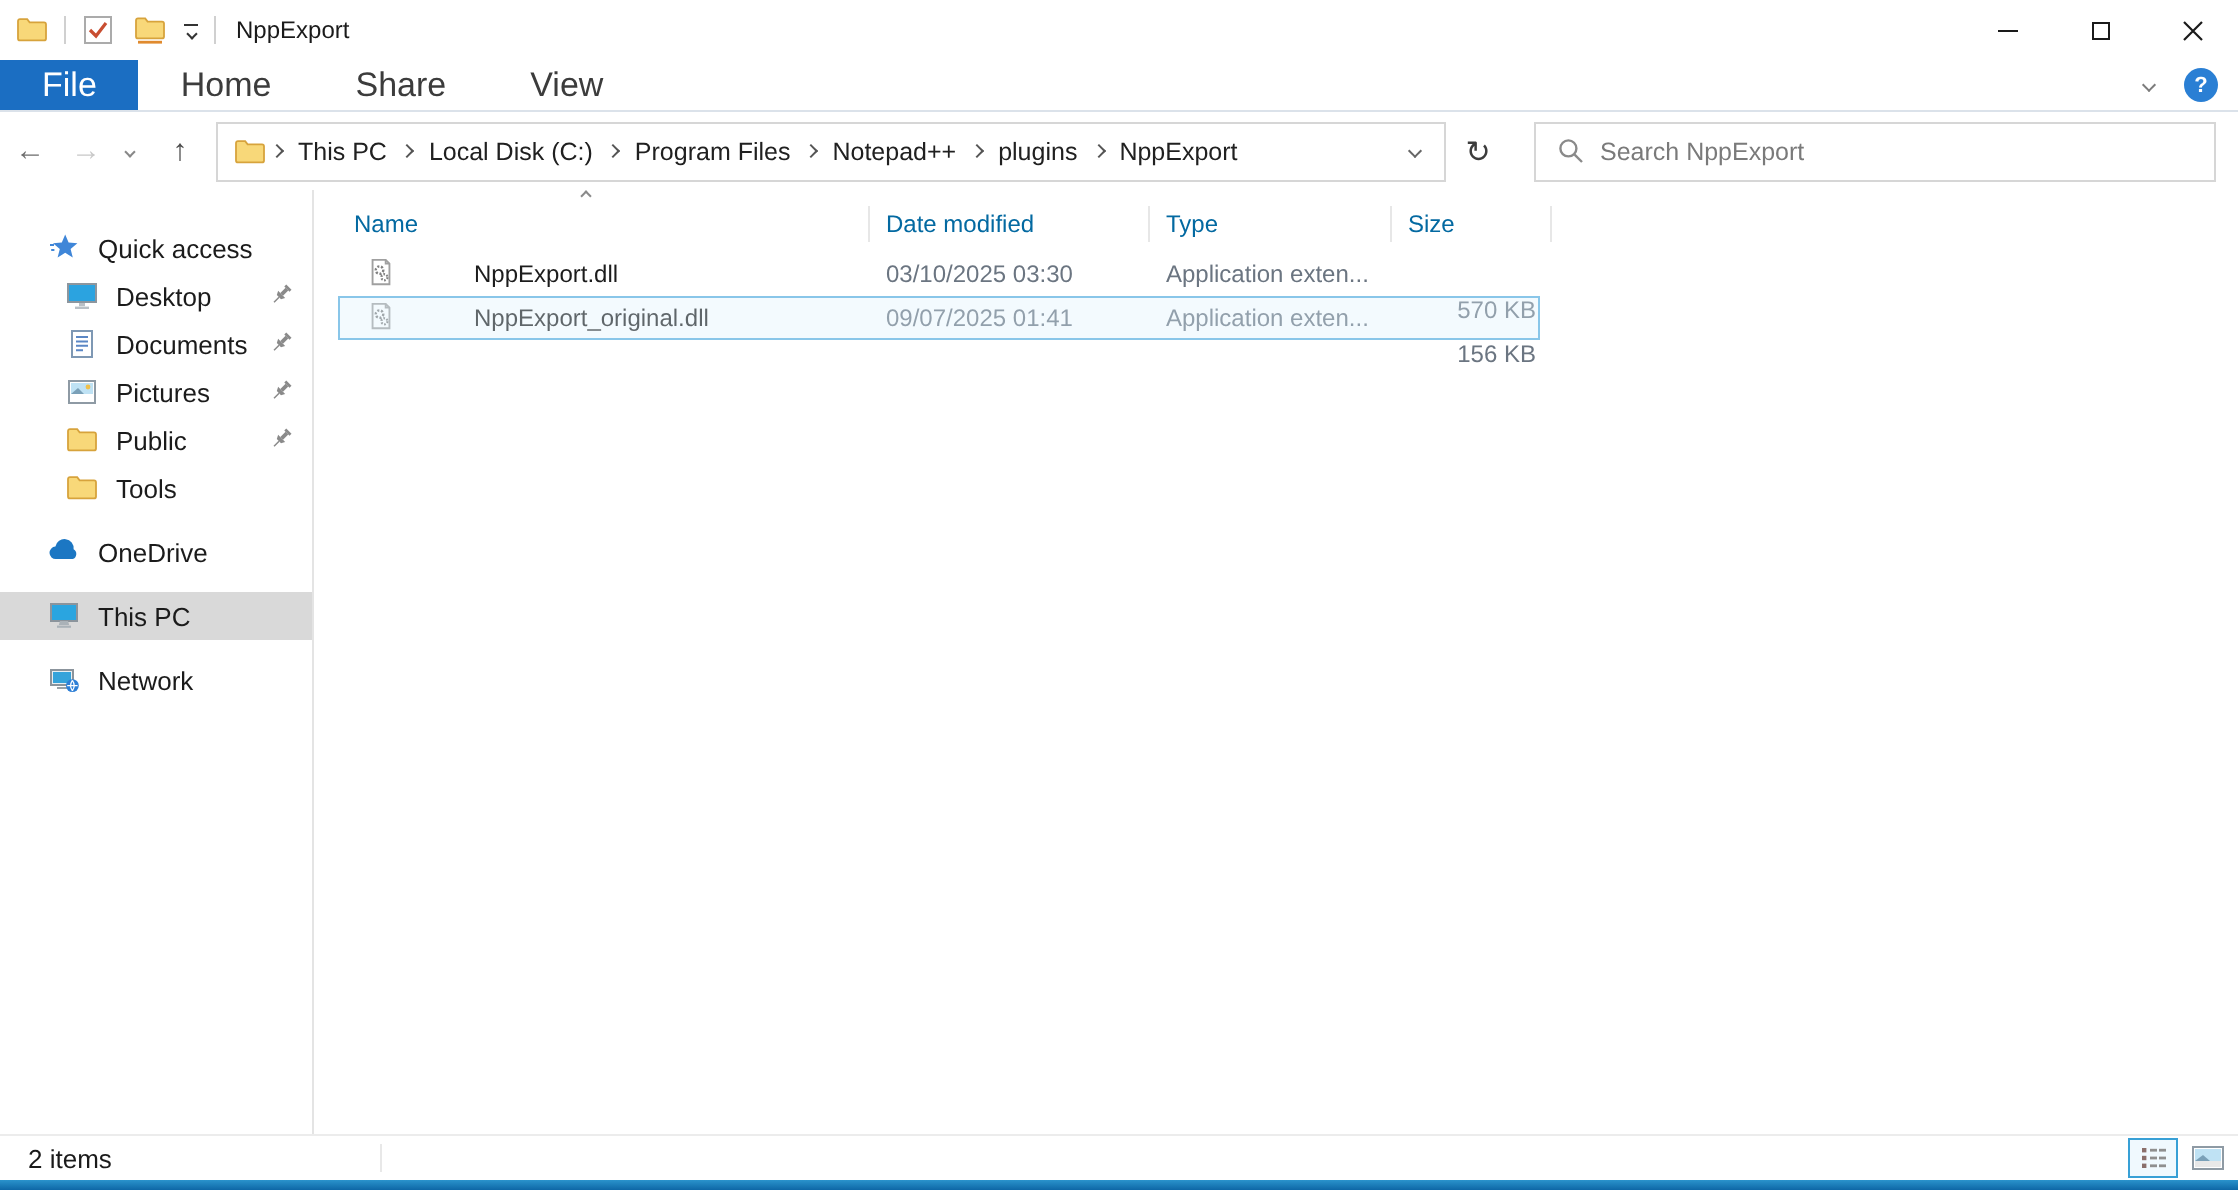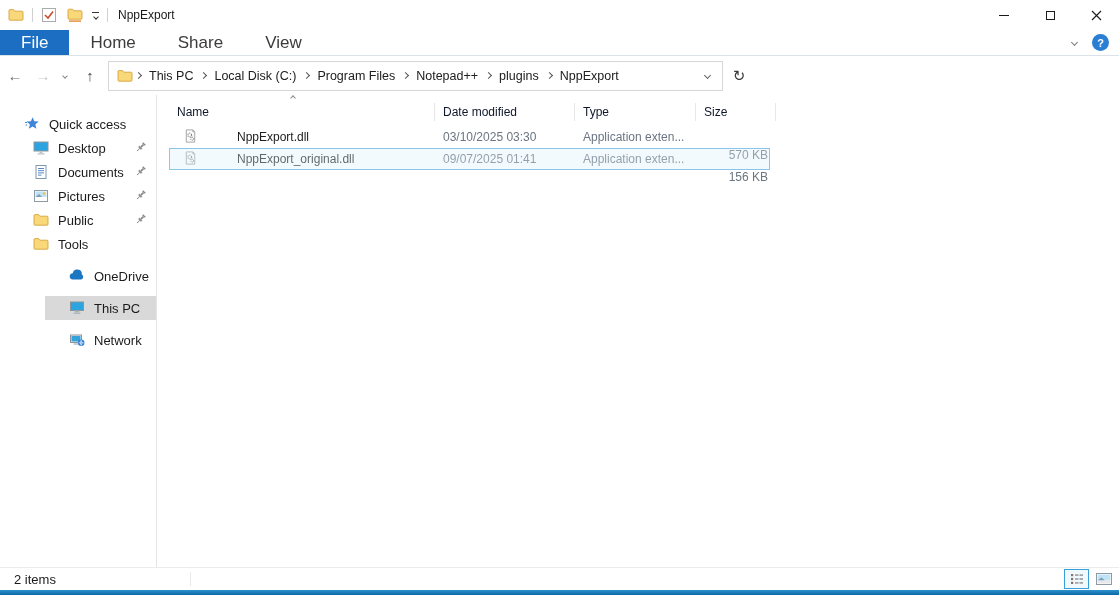--- a/index.html
+++ b/index.html
@@ -55,25 +55,25 @@
                     color:#1a1a1a; background:transparent; height:100%; }
   .searchbox input::placeholder{ color:#7a7a7a; }
   
   .main{ display:flex; height:472px; }
   .sidebar{ width:157px; border-right:1px solid #e4e4e4; padding-top:17px; flex-shrink:0; }
   .side-item{ height:24px; display:flex; align-items:center; position:relative; font-size:13px; color:#1b1b1b; }
   .side-item .icon16{ margin-right:9px; }
   .lvl0{ padding-left:24px; }
   .lvl1{ padding-left:33px; }
   .side-item.selected{ background:#d9d9d9; }
-  .side-item.group{ margin-top:8px;margin-left:45px; }
+  .side-item.group{ margin-top:8px; }
   .pin{ position:absolute; right:9px; top:5px; width:13px; height:13px; }
   
   .filepanel{ flex:1; position:relative; padding-top:5px; }
-  .fheader{ display:flex; align-items:center; height:24px; font-size:12px; color:#0f172a; position:relative; }
+  .fheader{ display:flex; align-items:center; height:24px; font-size:12px; color:#0369a1; position:relative; }
   .fh{ height:18px; line-height:18px; border-right:1px solid #e7e7e7; }
   .fh-name{ width:278px; padding-left:20px; }
   .fh-date{ width:140px; padding-left:8px; }
   .fh-type{ width:121px; padding-left:8px; }
   .fh-size{ width:80px;  padding-left:8px; }
   .sort-chev{ position:absolute; left:134px; top:1px; }
   .frows{ margin-top:2px; }
   .frow{ display:flex; align-items:center; height:22px; font-size:12px; position:relative; }
   .cell-name{ width:278px; padding-left:26px; display:flex; align-items:center; color:#1c1c1c;gap:32px; }
   .cell-name .fileicon{ margin-right:7px; flex-shrink:0; }
@@ -177,20 +177,27 @@
         <span class="crumb">plugins</span>
         <span class="bc-chev chev right"></span>
         <span class="crumb">NppExport</span>
       </div>
       <span class="addr-chev">
           <span class="chev down" style="border-color:#666;"></span>
         </span>
     </div>
     <span class="refresh-btn">↻</span>
 
+    <div class="searchbox">
+      <svg width="13" height="13" viewBox="0 0 13 13">
+          <circle cx="5.2" cy="5.2" r="4" fill="none" stroke="#8a8a8a" stroke-width="1.2"></circle>
+          <path d="M8.3 8.3L12 12" stroke="#8a8a8a" stroke-width="1.2"></path>
+        </svg>
+      <input type="text" placeholder="Search NppExport" style="">
+    </div>
   </div>
 
   <div class="main">
 
     <div class="sidebar">
 
       <div class="side-item lvl0">
         <span class="icon16">
           <svg width="16" height="16" viewBox="0 0 16 16">
               <path d="M8.6 1.2l1.7 4.1 4.4.3-3.4 2.9 1.1 4.3-3.8-2.4-3.8 2.4 1.1-4.3L2.5 5.6l4.4-.3z" fill="#3f86d8"></path>

